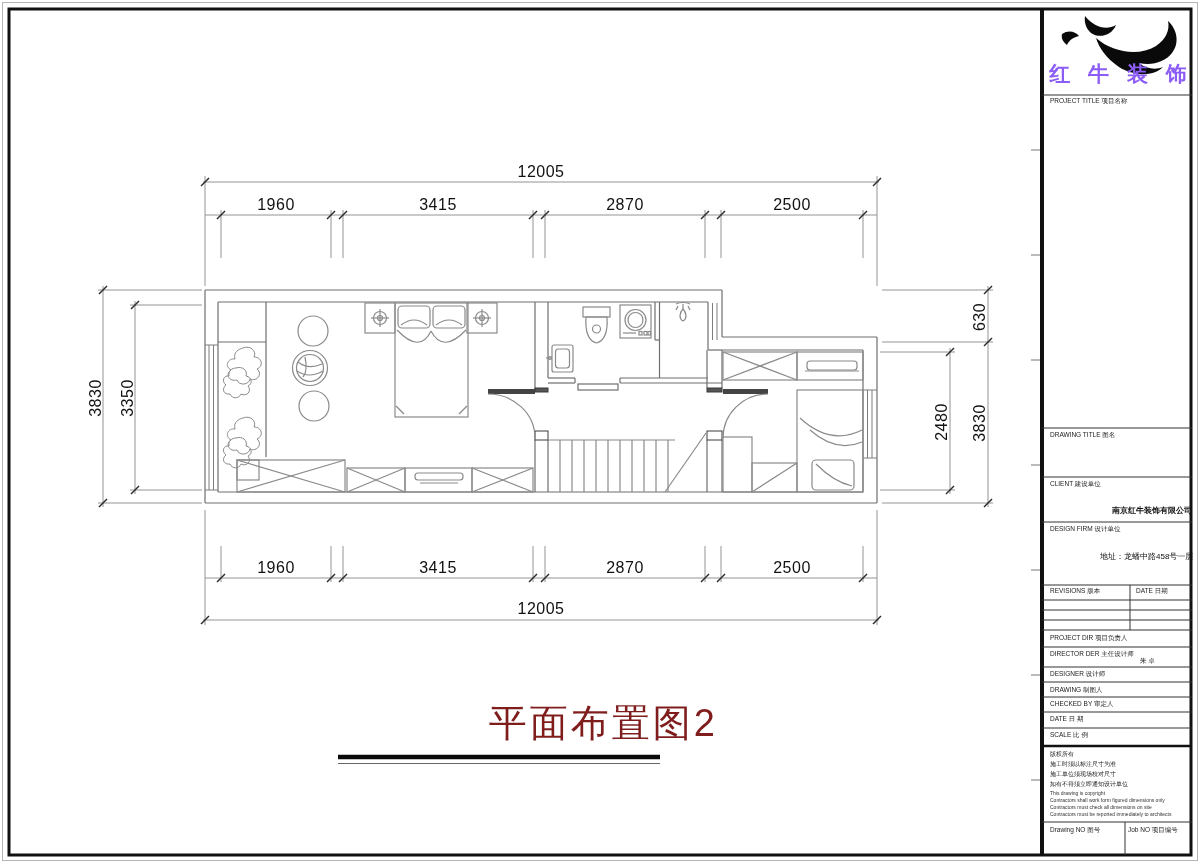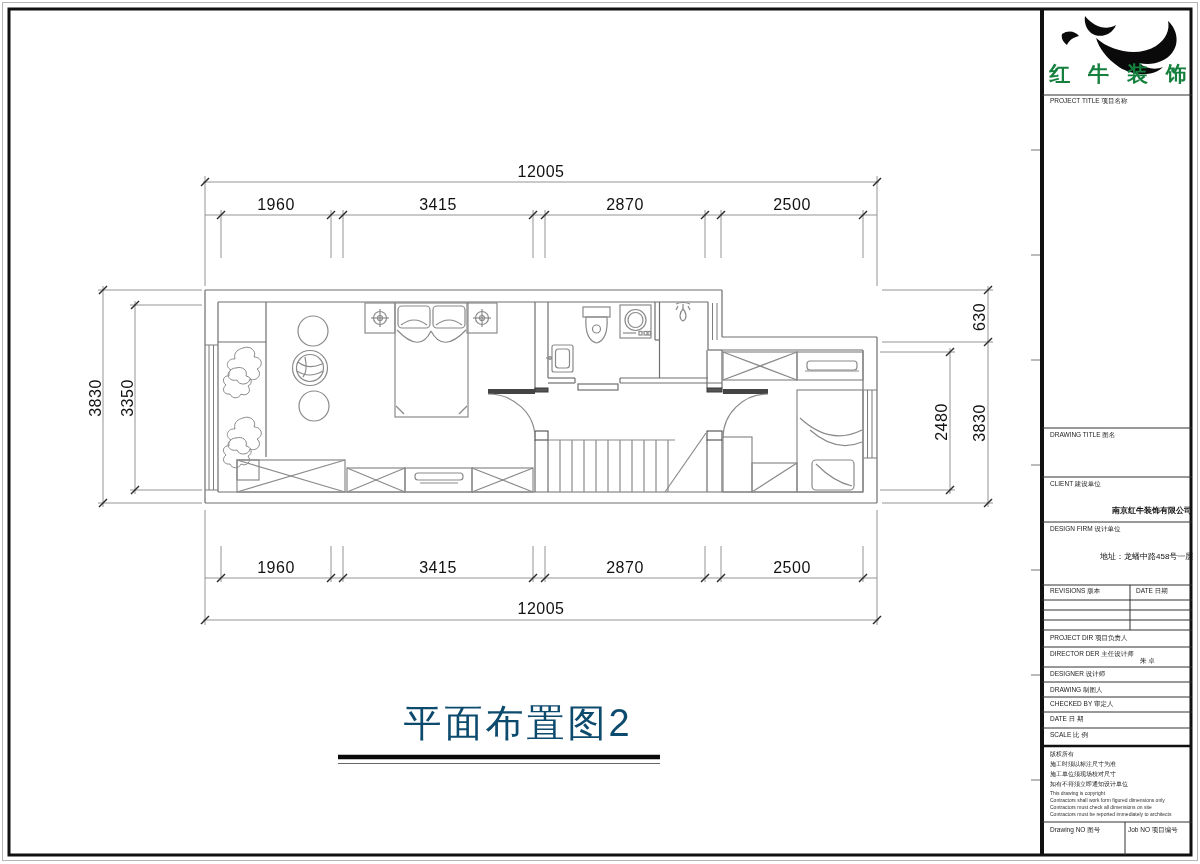--- a/index.html
+++ b/index.html
@@ -2,24 +2,24 @@
 <html><head>
 <meta charset="utf-8">
 <style>
   html,body{margin:0;padding:0;background:#fff;}
   #sheet{position:relative;width:1200px;height:864px;background:#fff;overflow:hidden;
          font-family:"Liberation Sans","DejaVu Sans",sans-serif;}
   svg{position:absolute;left:0;top:0;}
   .dim{position:absolute;font-size:16px;color:#111;text-align:center;width:72px;
        white-space:nowrap;letter-spacing:.5px;}
   .dim.v{transform:rotate(-90deg);}
-  .plan-title{position:absolute;left:318px;top:698px;width:400px;text-align:center;
-       font-size:38px;color:#0c4a6e;letter-spacing:3px;}
+  .plan-title{position:absolute;left:318px;top:698px;width:400px;text-align:right;
+       font-size:38px;color:#7f1d1d;letter-spacing:3px;}
   .logo-text{position:absolute;left:1048px;top:60px;width:146px;text-align:center;
-       font-size:21px;font-weight:bold;color:#15803d;letter-spacing:6px;white-space:nowrap;}
+       font-size:21px;font-weight:bold;color:#8b5cf6;letter-spacing:6px;white-space:nowrap;}
   .tb{position:absolute;font-size:6.5px;color:#222;white-space:nowrap;}
   .tb-mid{position:absolute;font-size:8px;color:#111;white-space:nowrap;}
   .tb-cn{position:absolute;font-size:6px;color:#222;white-space:nowrap;}
   .tb-en{position:absolute;font-size:5px;color:#333;white-space:nowrap;}
 </style>
 </head>
 <body>
 
 <div id="sheet">
 

